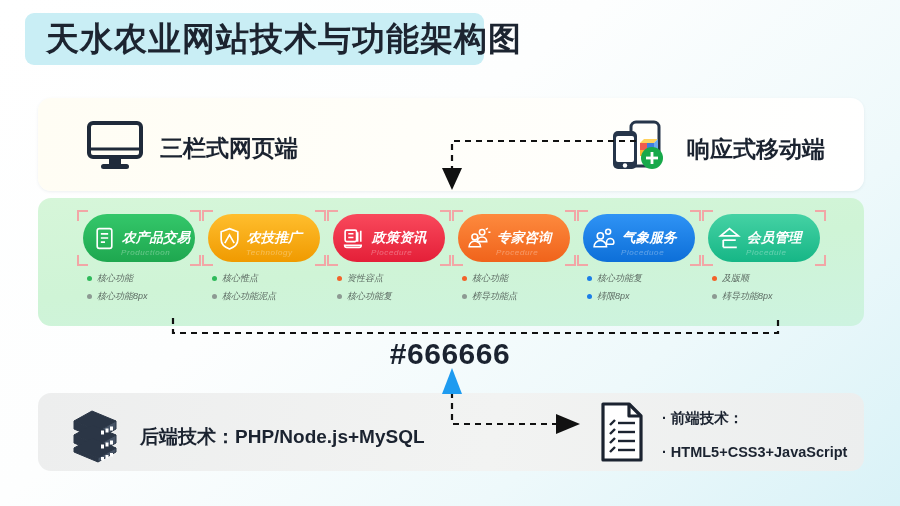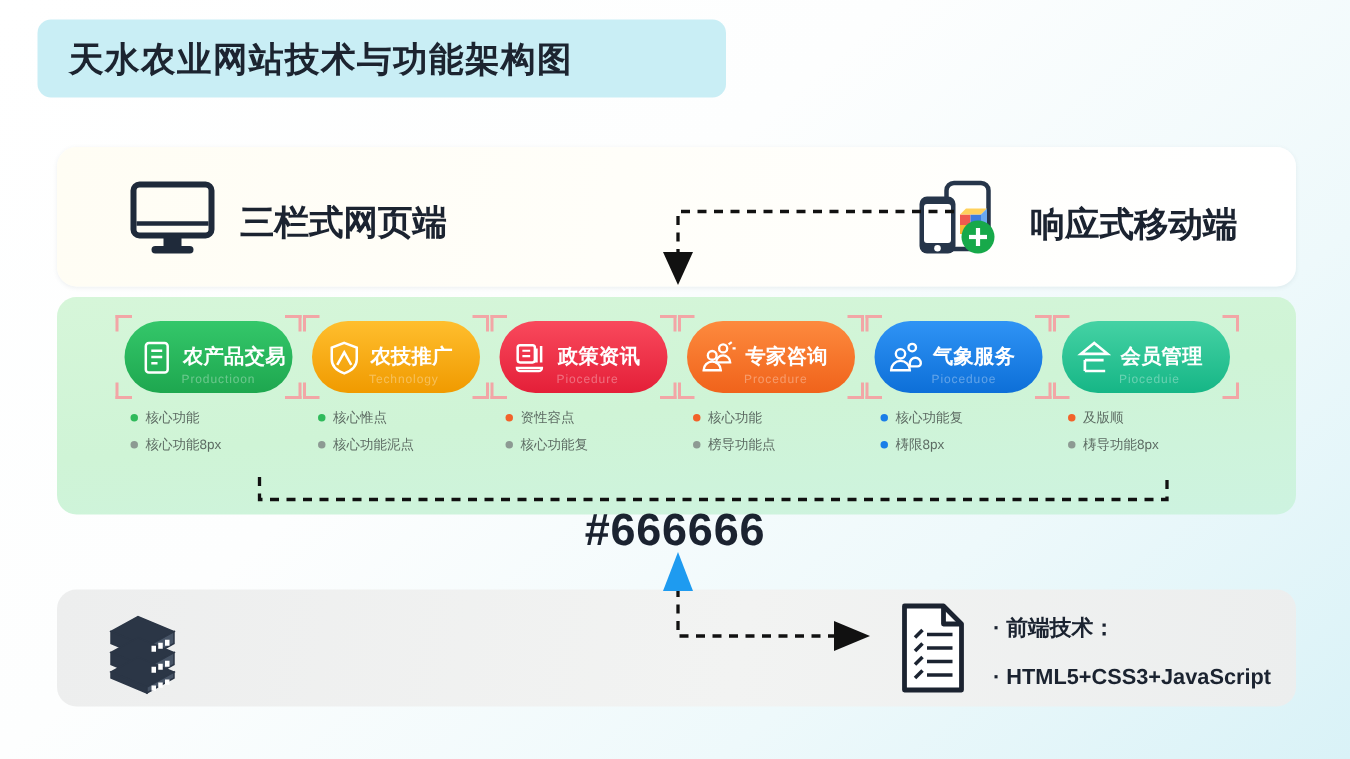--- a/index.html
+++ b/index.html
@@ -20,21 +20,21 @@
   .title-chip {
     position: absolute;
     left: 25px; top: 13px;
     width: 459px; height: 52px;
     background: #c9eef5;
     border-radius: 9px;
     display: flex; align-items: center;
   }
   .title-text {
     margin-left: 21px;
-    font-size: 23px;
+    font-size: 33px;
     font-weight: bold;
     color: #1c2430;
     letter-spacing: 1px;
     white-space: nowrap;
   }
   
   .panel-top {
     position: absolute;
     left: 38px; top: 98px;
     width: 826px; height: 93px;
@@ -48,23 +48,24 @@
     top: 22px;
   }
   .client-label {
     font-size: 23px; font-weight: bold; color: #1b2330;
     white-space: nowrap;
   }
   
   .panel-mid {
     position: absolute;
     left: 38px; top: 198px;
-    width: 826px; height: 145px;
+    width: 826px; height: 128px;
     background: linear-gradient(175deg,#d6f6d9 0%,#cff4d6 50%,#cdf3e0 100%);
     border-radius: 13px;
+    font-style: italic;
   }
   .card {
     position: absolute;
     top: 12px;
     width: 124px;
   }
   .bracket { position: absolute; left: 0; top: 0; width: 124px; height: 56px; }
   .bracket i {
     position: absolute; width: 11px; height: 11px;
     border-style: solid; border-color: #f2a6a6; border-width: 0;
@@ -388,20 +389,21 @@
               <rect x="42" y="19.5" width="3" height="4"></rect>
             <rect x="33" y="37.5" width="3" height="4"></rect>
               <rect x="37.5" y="35.5" width="3" height="4"></rect>
               <rect x="42" y="33.5" width="3" height="4"></rect>
             <rect x="33" y="50" width="3" height="3.5"></rect>
               <rect x="37.5" y="48" width="3" height="3.5"></rect>
               <rect x="42" y="46" width="3" height="3.5"></rect>
           </g>
         </svg>
       </span>
+      <span class="backend-label">后端技术：PHP/Node.js+MySQL</span>
     </div>
 
     <div class="frontend">
       <span class="ico">
         <svg width="48" height="62" viewBox="0 0 48 62">
           <path d="M5 3 H31 L43 15 V59 H5 Z" fill="#ffffff" stroke="#1b2330" stroke-width="3.2" stroke-linejoin="round"></path>
           <path d="M31 3 V15 H43" fill="none" stroke="#1b2330" stroke-width="3.2" stroke-linejoin="round"></path>
           <g stroke="#1b2330" stroke-width="2.4">
             <line x1="12" y1="24" x2="17" y2="19"></line>
               <line x1="20" y1="22" x2="37" y2="22"></line>

